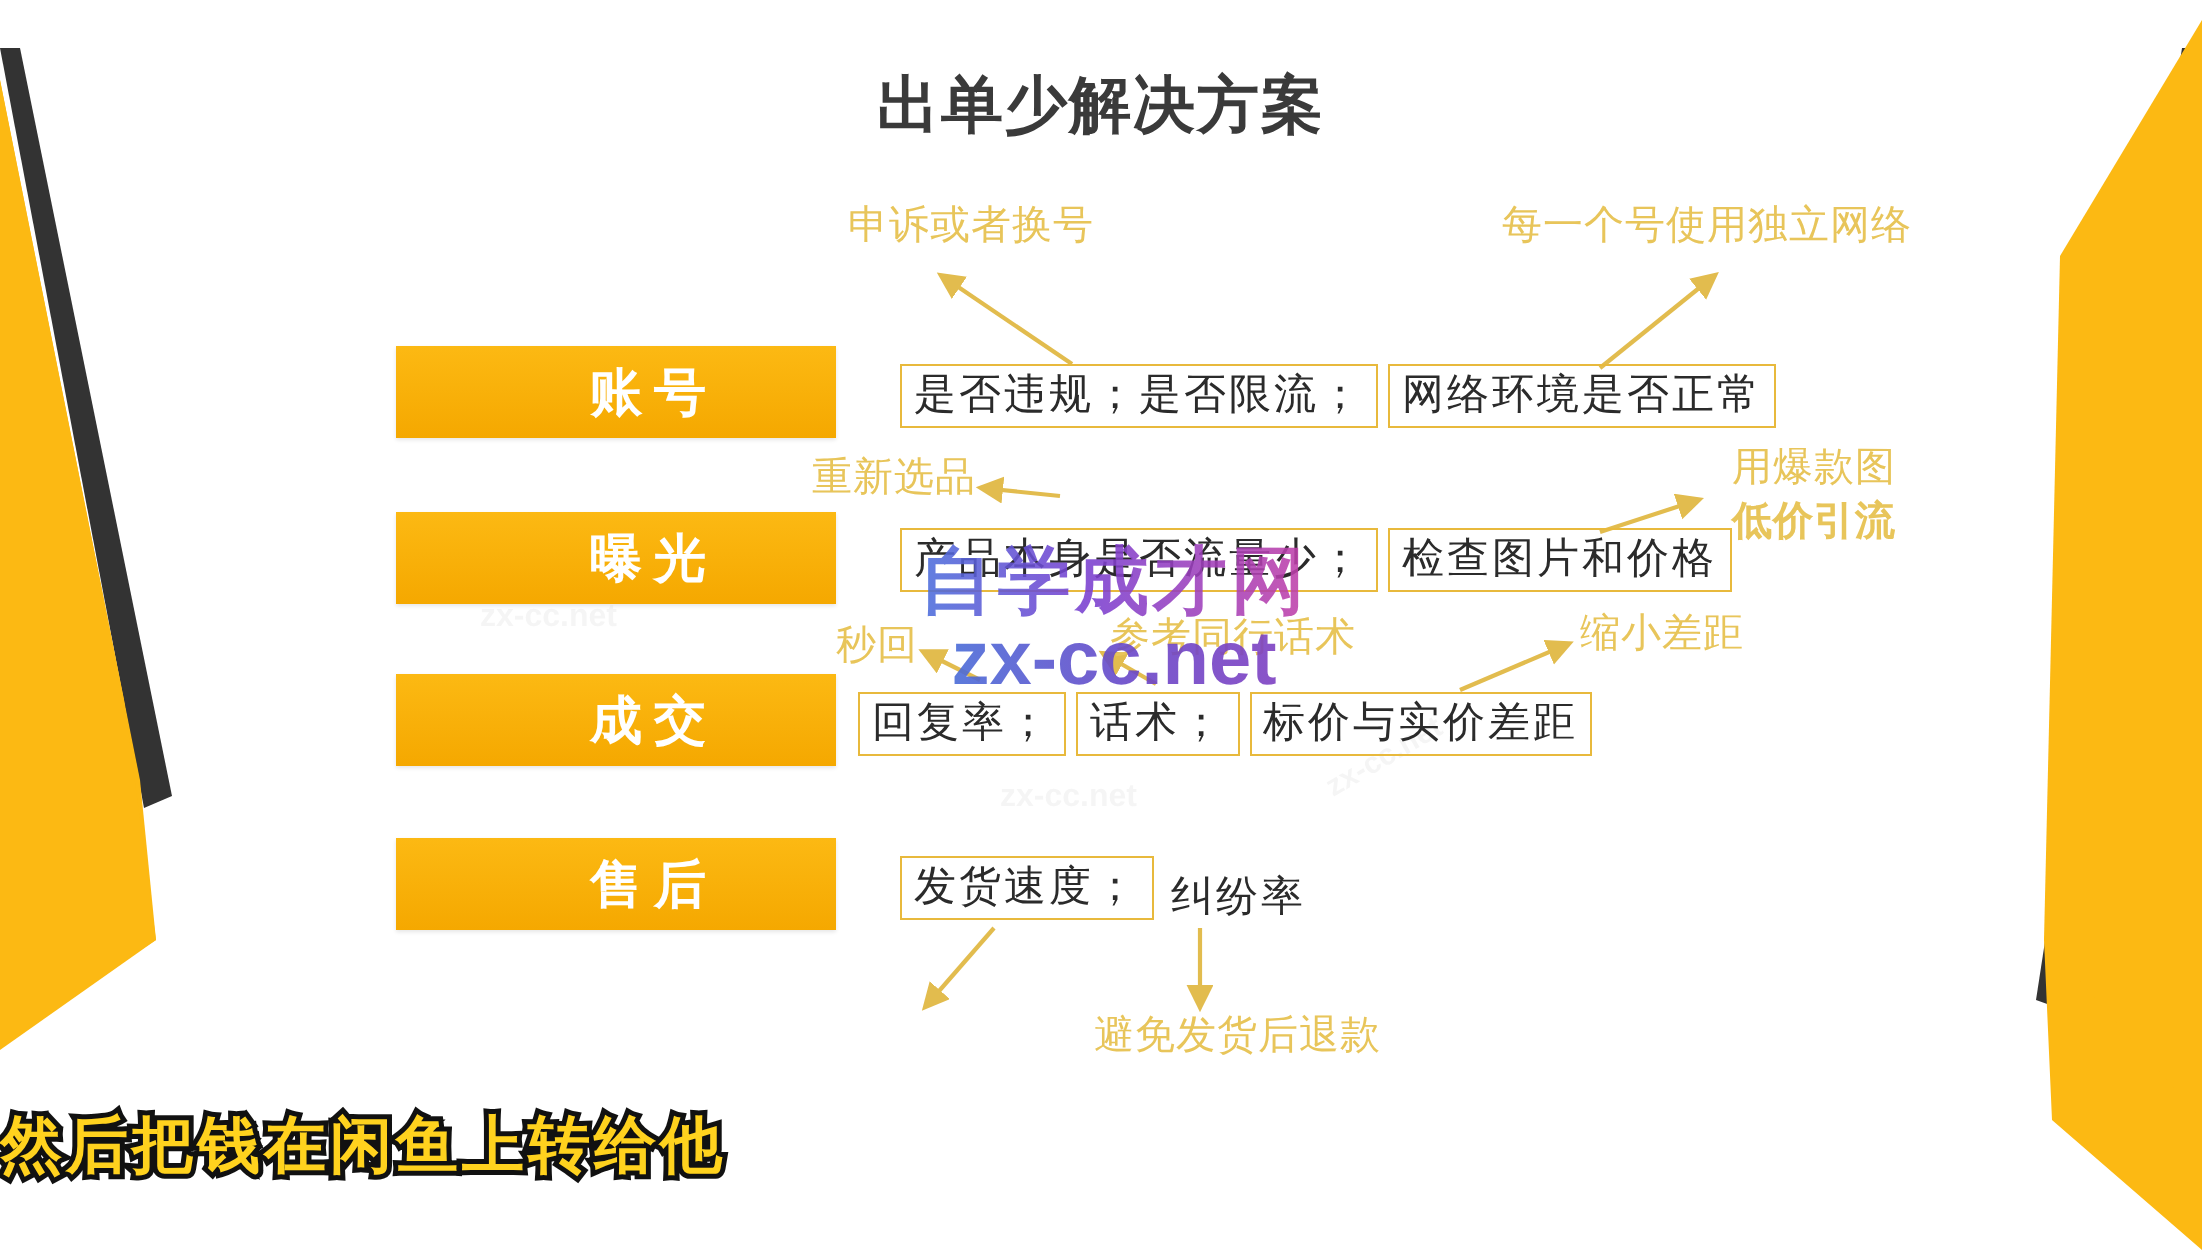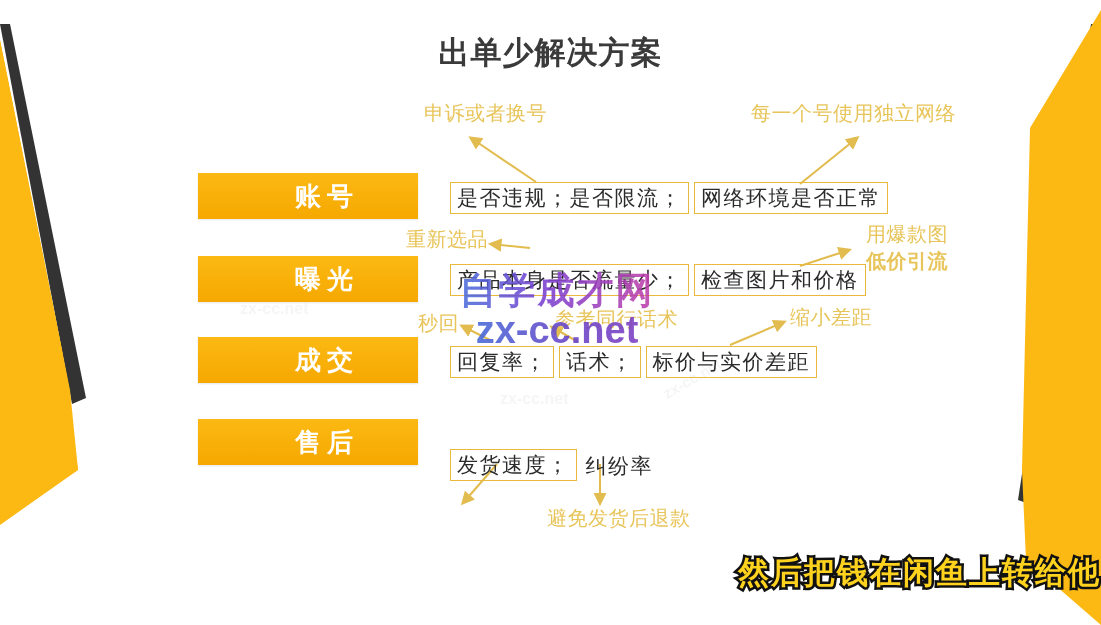--- a/index.html
+++ b/index.html
@@ -133,21 +133,21 @@
     white-space: nowrap;
     pointer-events: none;
   }
 
   
   .caption {
     position: absolute;
     left: 0;
     top: 552px;
     width: 1101px;
-    text-align: right;
+    text-align: left;
     font-size: 31px;
     font-weight: bold;
     letter-spacing: 2px;
     color: #ffd21e;
     -webkit-text-stroke: 5px #111111;
     paint-order: stroke fill;
   }
 </style>
 </head>
 <body>
@@ -217,27 +217,27 @@
   <div class="row" style="left:450px; top:182px;">
     <span class="chip">是否违规；是否限流；</span>
     <span class="chip">网络环境是否正常</span>
   </div>
 
   <div class="row" style="left:450px; top:264px;">
     <span class="chip">产品本身是否流量少；</span>
     <span class="chip">检查图片和价格</span>
   </div>
 
-  <div class="row" style="left:450px; top:346px;border-radius:16px;">
+  <div class="row" style="left:429px; top:346px;border-radius:16px;">
     <span class="chip">回复率；</span>
     <span class="chip">话术；</span>
     <span class="chip">标价与实价差距</span>
   </div>
 
-  <div class="row" style="left:450px; top:449px;">
+  <div class="row" style="left:450px; top:428px;align-items:flex-end;">
     <span class="chip">发货速度；</span>
     <span class="plain">纠纷率</span>
   </div>
 
   <div class="note" style="left:424px; top:101px;">申诉或者换号</div>
   <div class="note" style="left:751px; top:101px;">每一个号使用独立网络</div>
   <div class="note" style="left:406px; top:227px;">重新选品</div>
   <div class="note" style="left:866px; top:222px;">用爆款图</div>
   <div class="note" style="left:866px; top:249px;font-weight:bold;">低价引流</div>
   <div class="note" style="left:418px; top:311px;">秒回</div>

